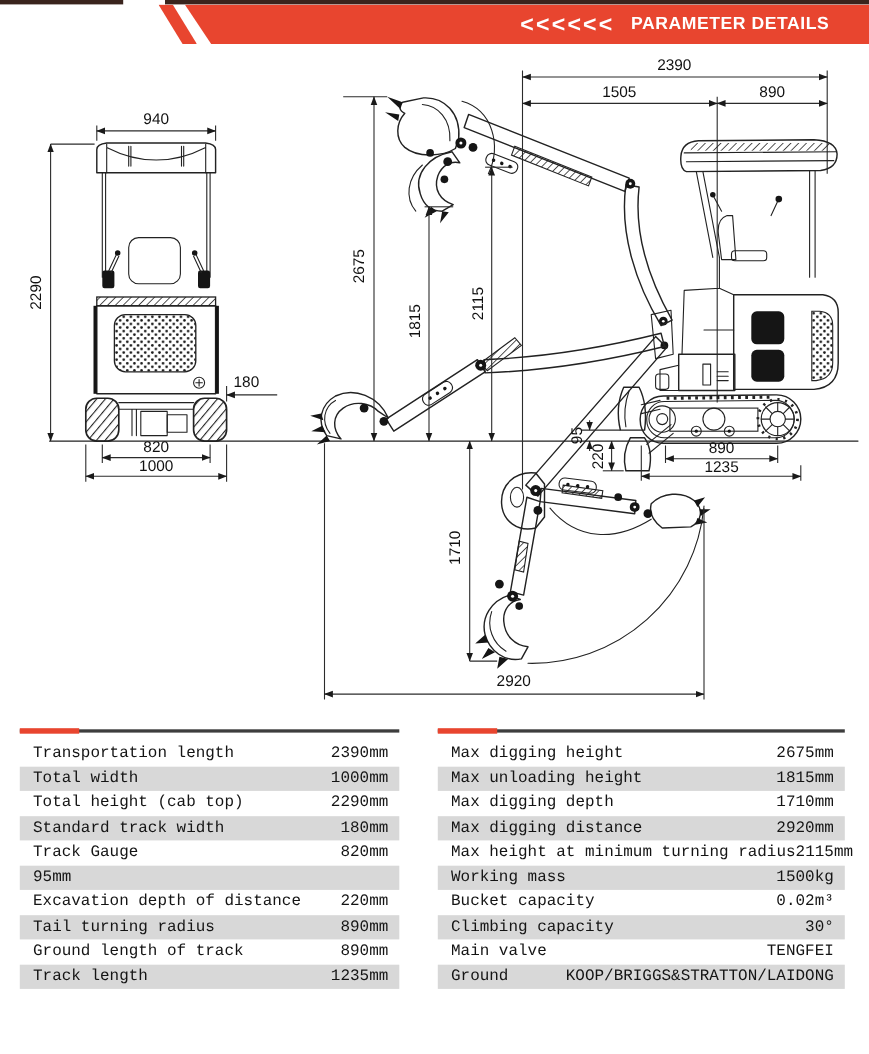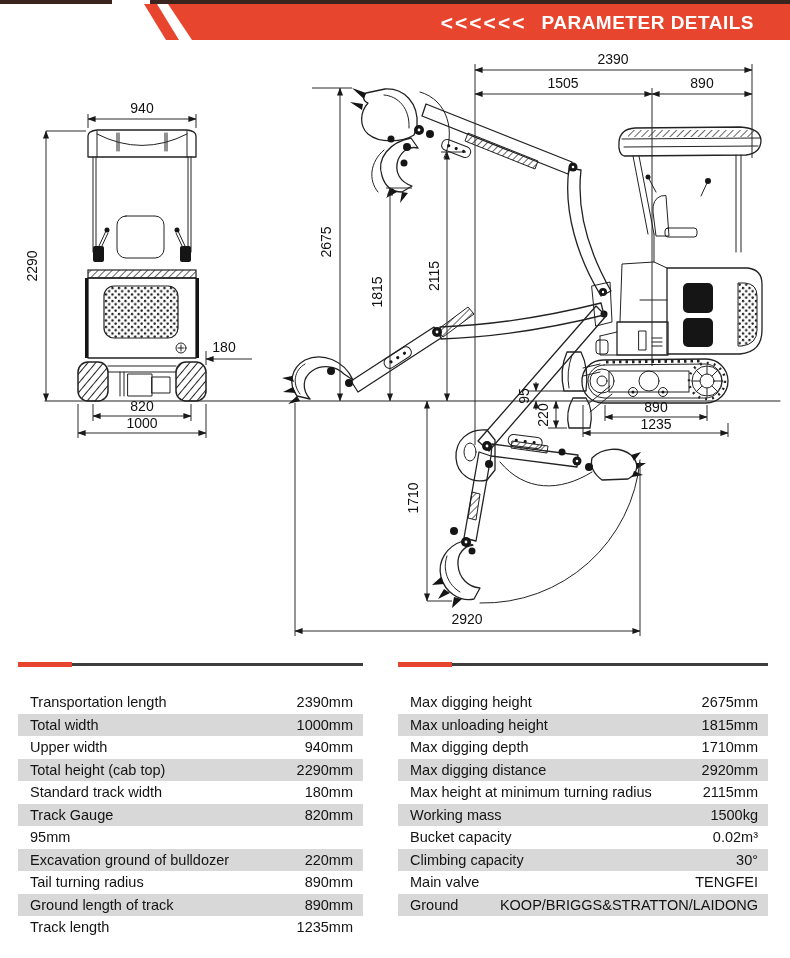--- a/index.html
+++ b/index.html
@@ -9,35 +9,35 @@
   .hdr{position:absolute;left:0;top:0;width:790px;height:46px;}
   .hdr .dark-left{position:absolute;left:0;top:0;width:112px;height:4px;background:#3a241d;}
   .hdr .dark-right{position:absolute;left:150px;right:0;top:0;height:4px;background:#3a241d;}
   .hdr .red-piece{position:absolute;left:144px;top:4px;width:35px;height:36px;background:#e8452f;
       clip-path:polygon(0 0,13px 0,35px 100%,22px 100%);}
   .hdr .red-bar{position:absolute;left:168px;right:0;top:4px;height:36px;background:#e8452f;
       clip-path:polygon(0 0,100% 0,100% 100%,24px 100%);}
   .hdr .bar-text{position:absolute;left:168px;right:0;top:4px;height:36px;display:flex;
       align-items:center;justify-content:flex-end;padding-right:36px;gap:15px;color:#fff;font-weight:bold;}
   .hdr .chev{font-size:21px;letter-spacing:2px;line-height:1;}
-  .hdr .ttl{font-size:19px;letter-spacing:0.5px;line-height:1;}
+  .hdr .ttl{font-size:16px;letter-spacing:0.5px;line-height:1;}
   
   .drawing{position:absolute;left:0;top:0;}
   .ln{fill:none;stroke:#222;stroke-width:1.3;stroke-linejoin:round;stroke-linecap:round;}
   .thin{stroke-width:1;}
   .dim{fill:none;stroke:#2b2b2b;stroke-width:1;}
   .dimtxt{font-family:"Liberation Sans",sans-serif;font-size:14px;fill:#111;}
   .dk{fill:#151515;stroke:none;}
   
   .spec{position:absolute;top:663px;}
   .spec.left{left:18px;width:345px;}
   .spec.right{left:398px;width:370px;}
   .rule{position:relative;height:3px;background:#3d3d3d;}
   .rule .redseg{position:absolute;left:0;top:-1px;width:54px;height:5px;background:#e8452f;}
-  .rows{margin-top:25px;}
+  .rows{margin-top:8px;font-family:Liberation Mono, monospace;}
   .row{display:flex;justify-content:space-between;align-items:center;height:22.5px;
        padding:0 10px 0 12px;font-size:14.5px;}
   .rows .row:nth-child(even){background:#d8d8d8;}
   .row .lbl{white-space:nowrap;}
   .row .val{white-space:nowrap;}
 </style>
 </head>
 <body>
 
 <div class="hdr">
@@ -321,40 +321,36 @@
   <div class="rows">
     <div class="row">
         <span class="lbl">Transportation length</span>
         <span class="val">2390mm</span>
       </div>
     <div class="row">
         <span class="lbl">Total width</span>
         <span class="val">1000mm</span>
       </div>
     <div class="row">
-        <span class="lbl">Upper width</span>
-        <span class="val">940mm</span>
-      </div>
-    <div class="row">
         <span class="lbl">Total height (cab top)</span>
         <span class="val">2290mm</span>
       </div>
     <div class="row">
         <span class="lbl">Standard track width</span>
         <span class="val">180mm</span>
       </div>
     <div class="row">
         <span class="lbl">Track Gauge</span>
         <span class="val">820mm</span>
       </div>
     <div class="row">
         <span class="val">95mm</span>
       </div>
     <div class="row">
-        <span class="lbl">Excavation ground of bulldozer</span>
+        <span class="lbl">Excavation depth of distance</span>
         <span class="val">220mm</span>
       </div>
     <div class="row">
         <span class="lbl">Tail turning radius</span>
         <span class="val">890mm</span>
       </div>
     <div class="row">
         <span class="lbl">Ground length of track</span>
         <span class="val">890mm</span>
       </div>

